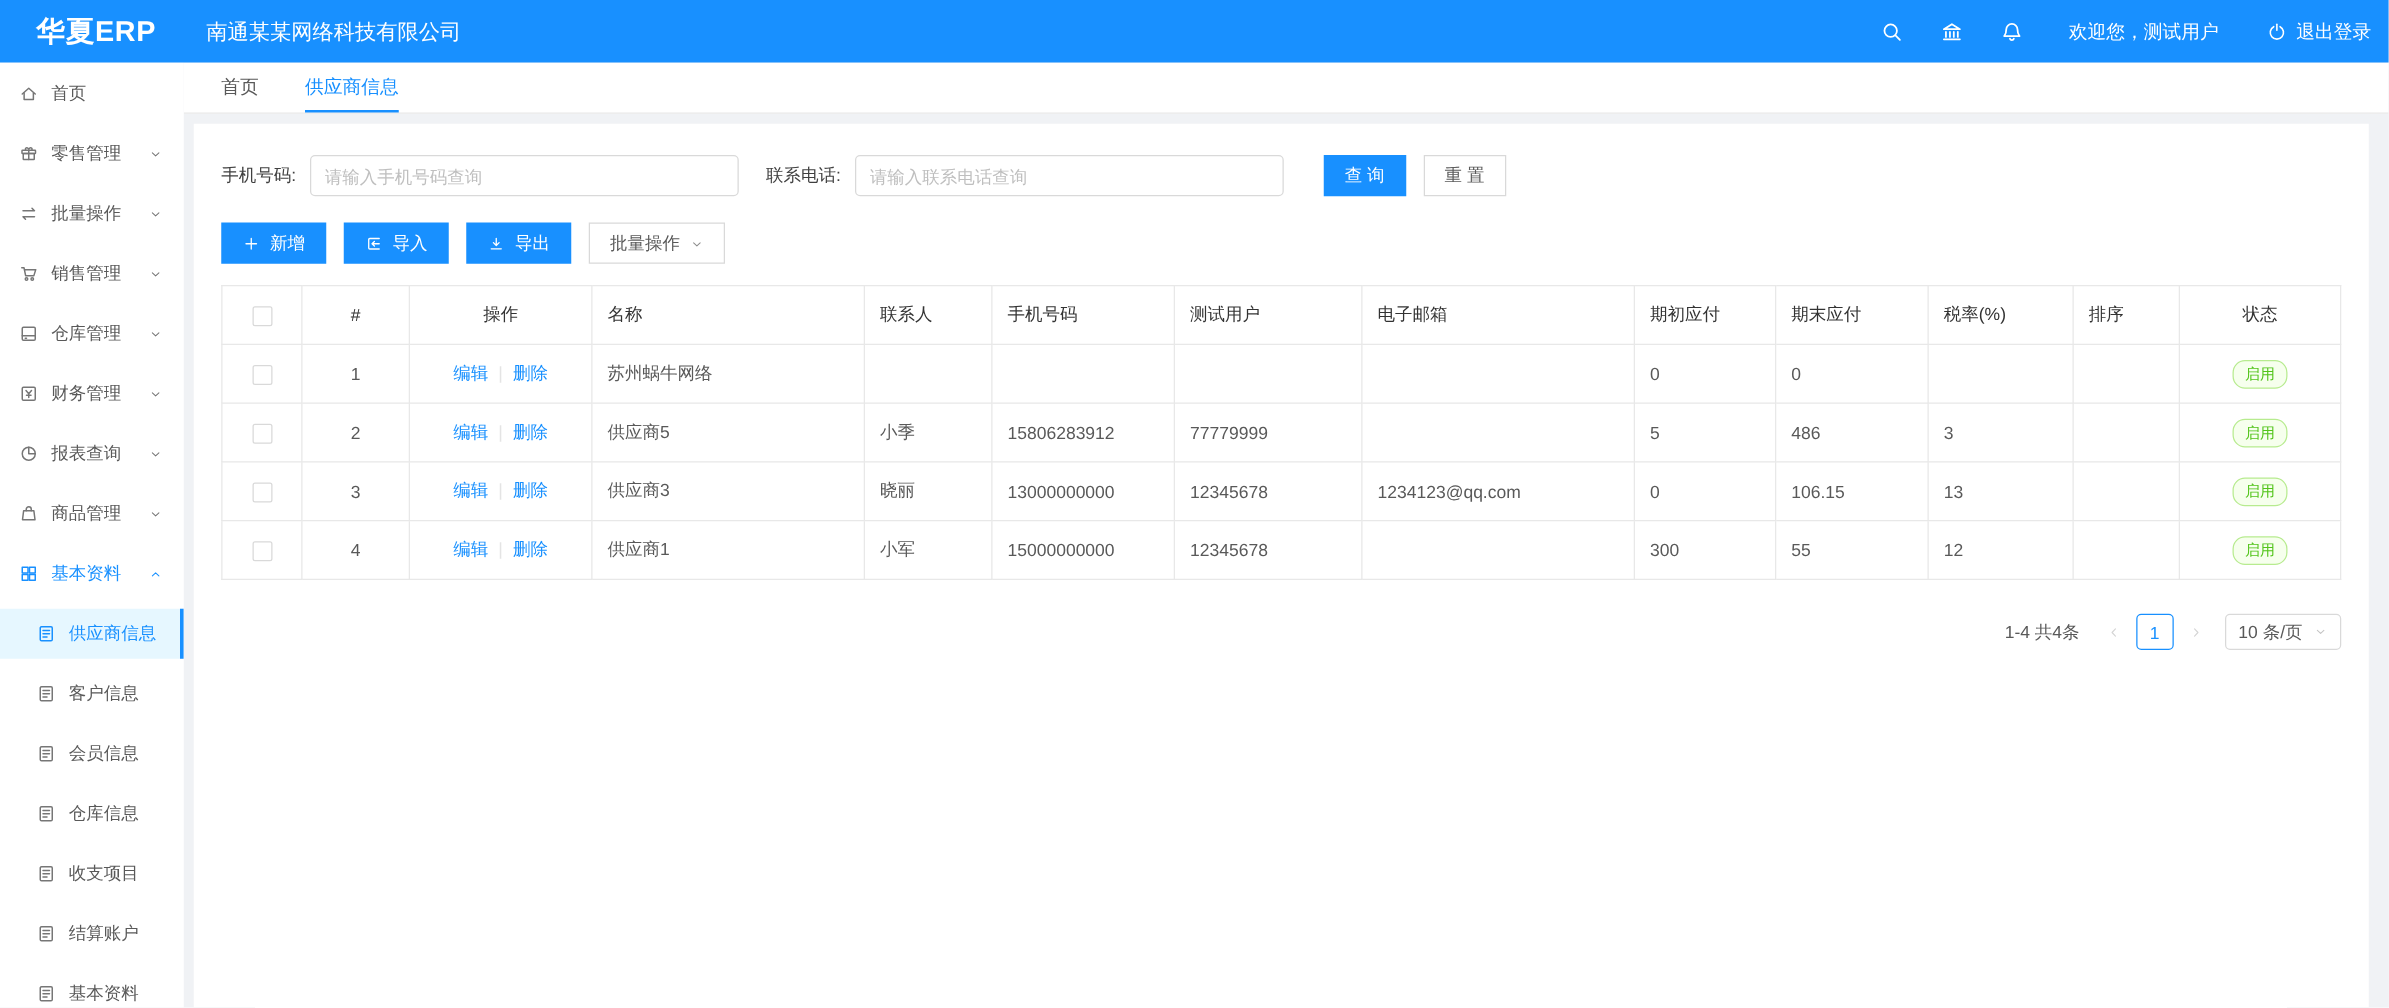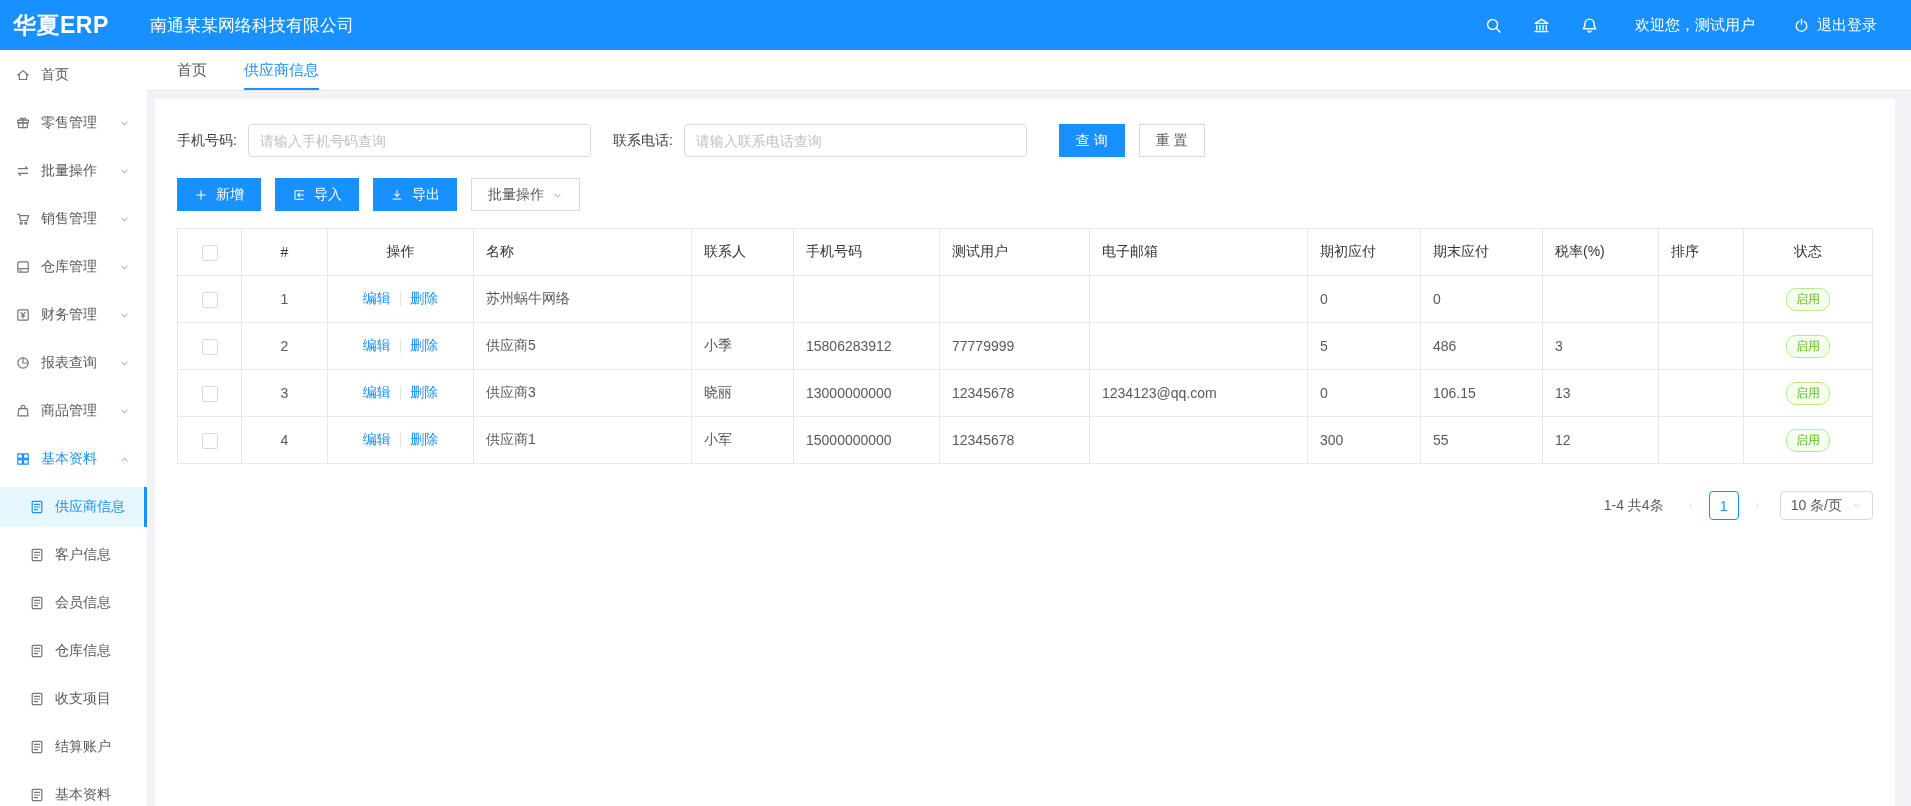--- a/index.html
+++ b/index.html
@@ -4,23 +4,23 @@
 <style>
   * { margin:0; padding:0; box-sizing:border-box; }
   html,body { width:1911px; height:806px; overflow:hidden; }
   body {
     font-family: "Liberation Sans", "DejaVu Sans", sans-serif;
     background:#f0f2f5; position:relative; color:#595959;
   }
   
   .topbar { position:absolute; top:0; left:0; right:0; height:50px; background:#1890ff;
     display:flex; align-items:center; color:#fff; z-index:10; }
-  .logo { width:150px; padding-left:13px; font-size:23px; font-weight:bold; letter-spacing:.5px; white-space:nowrap; }
-  .company { font-size:17px; }
-  .topbar-right { margin-left:auto; display:flex; align-items:center; padding-right:34px; }
+  .logo { width:150px; padding-left:29px; font-size:23px; font-weight:bold; letter-spacing:.5px; white-space:nowrap; }
+  .company { font-size:17px; margin-left:15px; }
+  .topbar-right { margin-left:auto; display:flex; align-items:center; padding-right:14px; }
   .topbar-icon { width:19px; height:19px; margin-left:29px; cursor:pointer; display:flex; }
   .topbar-icon svg { width:100%; height:100%; }
   .welcome { font-size:15px; margin-left:36px; white-space:nowrap; }
   .logout { display:flex; align-items:center; margin-left:38px; cursor:pointer; font-size:15px; white-space:nowrap; }
   .logout .topbar-icon { width:17px; height:17px; margin:0 7px 0 0; }
   
   .sidebar { position:absolute; top:50px; left:0; bottom:0; width:147px; background:#fff;
     overflow:hidden; padding-top:5px; z-index:5; }
   .menu-item { height:40px; display:flex; align-items:center; padding-left:15px; margin-bottom:8px;
     font-size:14px; color:#595959; cursor:pointer; position:relative; }

